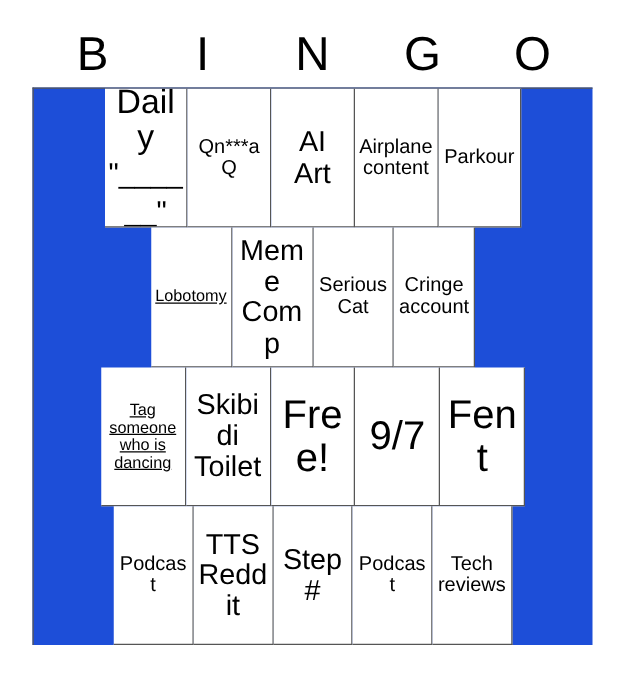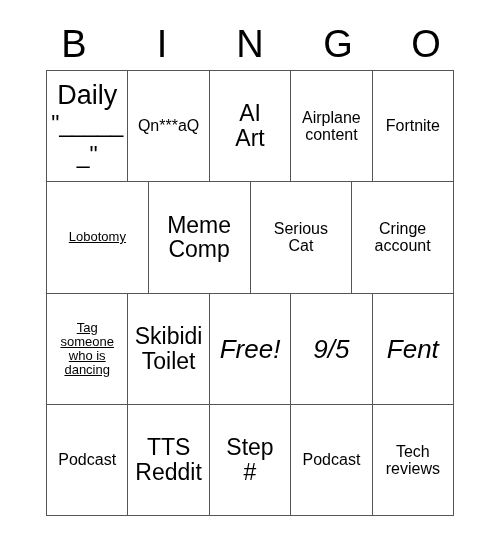--- a/index.html
+++ b/index.html
@@ -39,28 +39,29 @@
     font-size: 38px;
     line-height: 42px;
     font-weight: 400;
     letter-spacing: 0px;
     color: #000000;
     font-family: "Liberation Sans", sans-serif;
   }
 
   
   #grid {
-    width: 408px;
+    width: 448px;
     height: 446px;
     box-sizing: border-box;
     border-top: 1px solid #555555;
     border-left: 1px solid #555555;
     display: flex;
     flex-direction: column;
     background: #1d4ed8;
+    align-items: center;
   }
   .grid-row {
     display: flex;
     flex-direction: row;
     flex: 1 1 0;
     min-height: 0;
   }
   .cell {
     flex: 1 1 0;
     min-width: 0;
@@ -79,21 +80,21 @@
     display: block;
     width: 100%;
     line-height: 1.08;
     word-wrap: break-word;
     white-space: pre-line;
     font-family: "Liberation Sans", sans-serif;
     color: #000000;
   }
 
   
-  .sz-xl  { font-size: 26px; font-style: italic; }
+  .sz-xl  { font-size: 32px; }
   .sz-lg  { font-size: 23px; }
   .sz-md  { font-size: 16px; }
   .sz-sm  { font-size: 16px; }
   .sz-xs  { font-size: 13px; text-decoration: underline; }
 
   
   .daily-cell .cell-text { line-height: 1.0; }
   .daily-top {
     display: block;
     font-size: 27px;
@@ -129,21 +130,21 @@
         </div>
         <div class="cell">
           <span class="cell-text sz-lg">AI
 Art</span>
         </div>
         <div class="cell">
           <span class="cell-text sz-sm">Airplane
 content</span>
         </div>
         <div class="cell">
-          <span class="cell-text sz-sm">Fortnite</span>
+          <span class="cell-text sz-sm">Parkour</span>
         </div>
       </div>
       <div class="grid-row">
         <div class="cell">
           <span class="cell-text sz-xs">Lobotomy</span>
         </div>
         <div class="cell">
           <span class="cell-text sz-lg">Meme
 Comp</span>
         </div>
@@ -164,21 +165,21 @@
 dancing</span>
         </div>
         <div class="cell">
           <span class="cell-text sz-lg">Skibidi
 Toilet</span>
         </div>
         <div class="cell">
           <span class="cell-text sz-xl">Free!</span>
         </div>
         <div class="cell">
-          <span class="cell-text sz-xl">9/5</span>
+          <span class="cell-text sz-xl">9/7</span>
         </div>
         <div class="cell">
           <span class="cell-text sz-xl">Fent</span>
         </div>
       </div>
       <div class="grid-row">
         <div class="cell">
           <span class="cell-text sz-md">Podcast</span>
         </div>
         <div class="cell">

